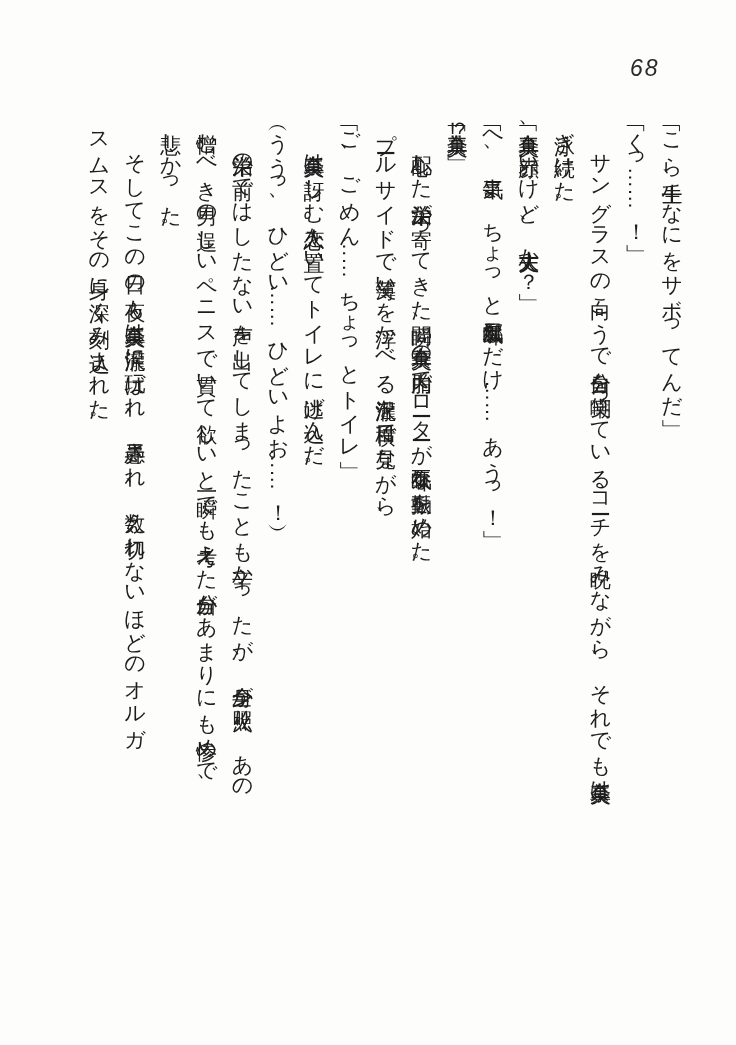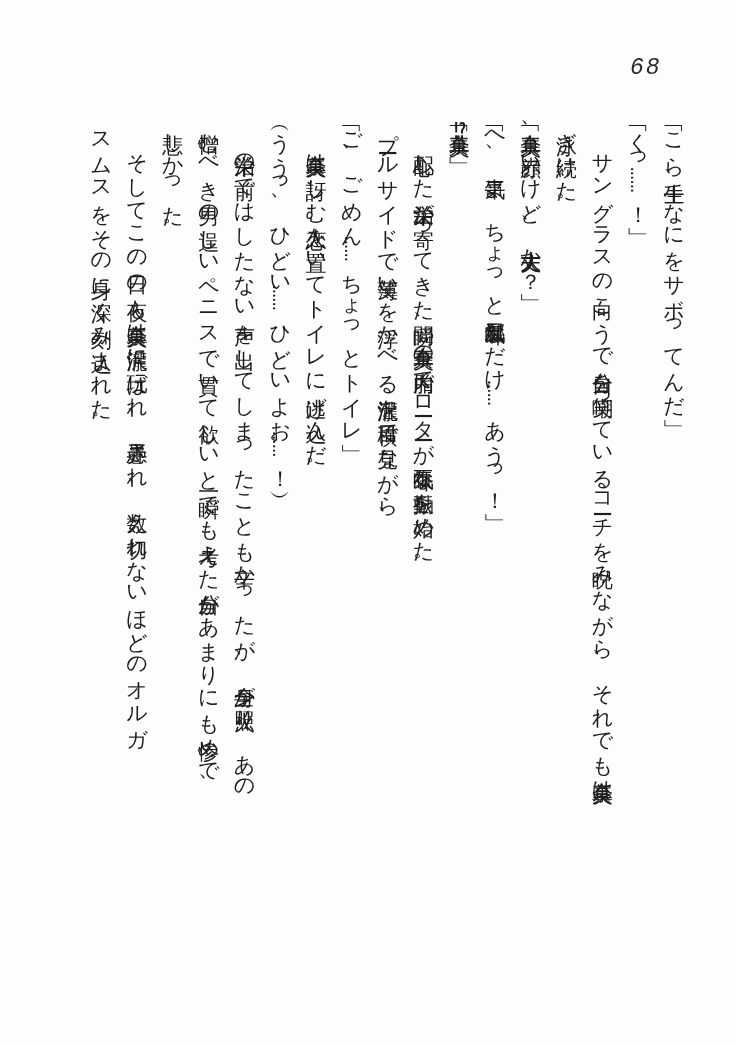--- a/index.html
+++ b/index.html
@@ -8,21 +8,21 @@
     width: 736px;
     height: 1045px;
     background: #fdfdfc;
     overflow: hidden;
   }
   .page {
     position: relative;
     width: 736px;
     height: 886px;
     background: #fdfdfc;
-    font-family: Liberation Mono, monospace;
+    font-family: Liberation Sans, sans-serif;
   }
   .page-number {
     position: absolute;
     top: 55px;
     left: 630px;
     font-size: 23px;
     font-style: italic;
     letter-spacing: 2px;
     color: #2b2b2b;
   }

